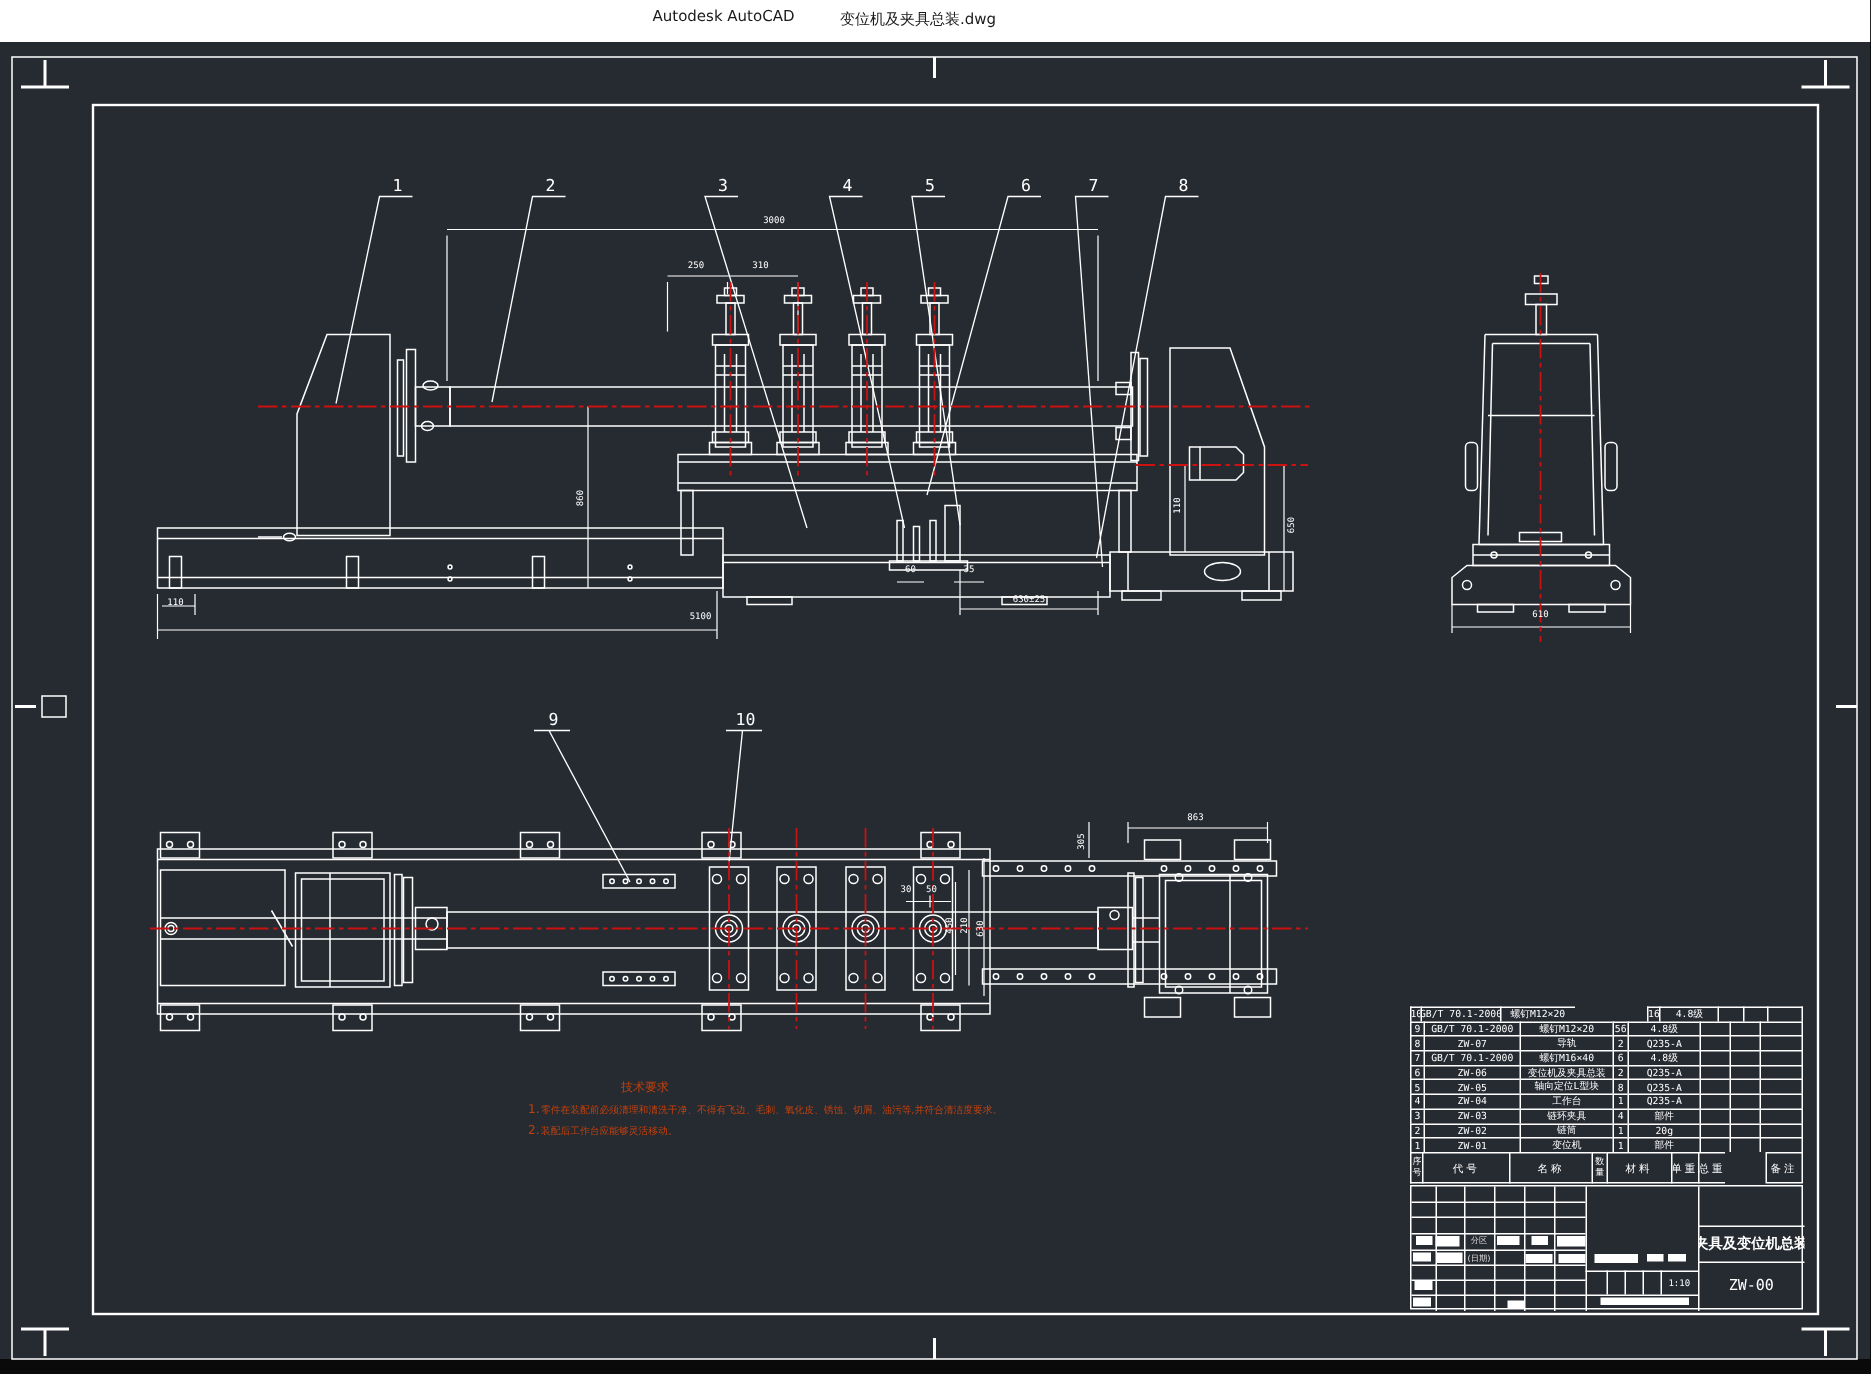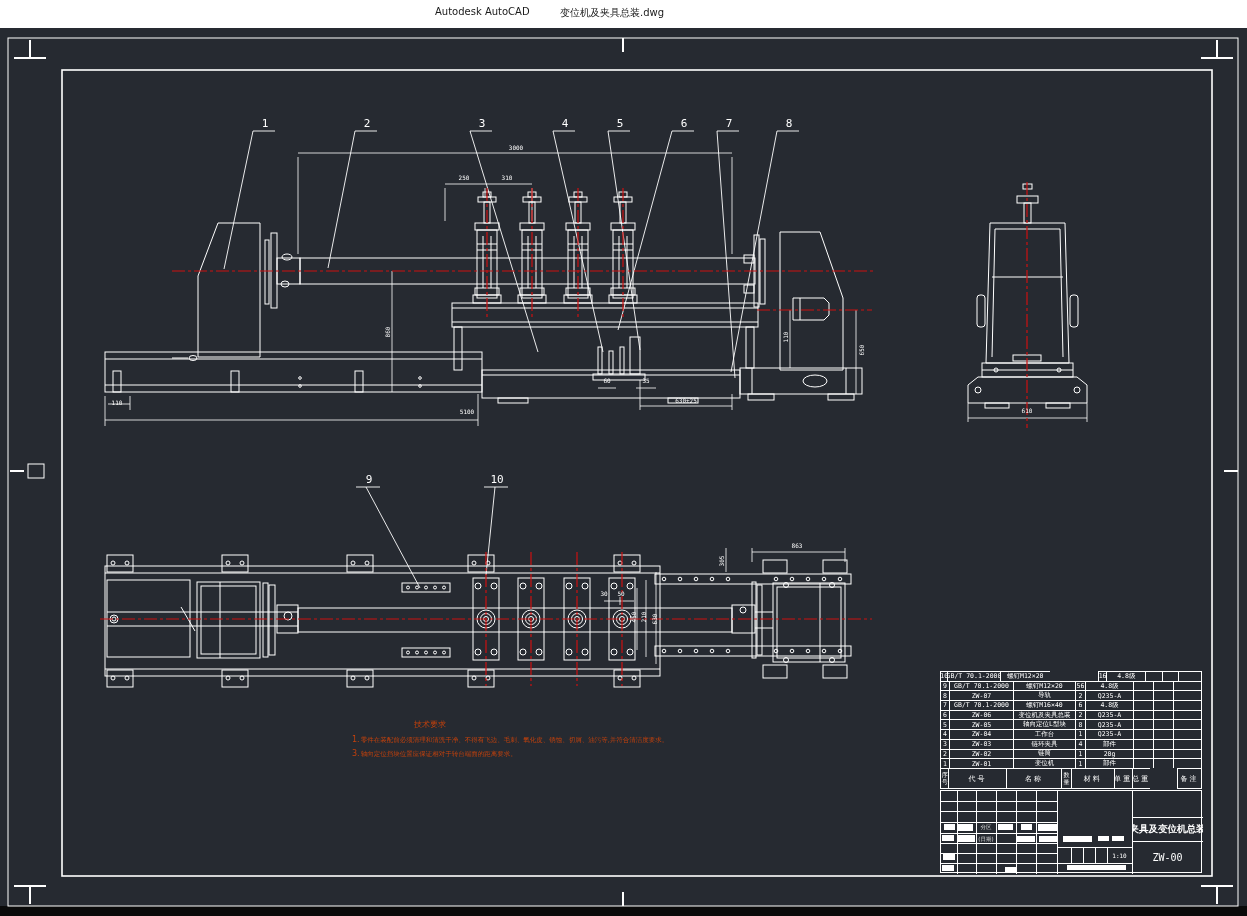--- a/index.html
+++ b/index.html
@@ -330,21 +330,21 @@
       <div class="lbl" style="left: 643px; top: 617px; transform: translate(-50%, -50%) rotate(-90deg);">210</div>
       <div class="lbl" style="left: 654px; top: 619px; transform: translate(-50%, -50%) rotate(-90deg);">630</div>
       <div class="lbl" style="left: 604px; top: 593px;">30</div>
       <div class="lbl" style="left: 621px; top: 593px;">50</div>
     </div>
 
   <div class="notes">
     <div class="nt">技术要求</div>
     <div id="notes-items">
         <div class="ni"><b>1.</b>零件在装配前必须清理和清洗干净、不得有飞边、毛刺、氧化皮、锈蚀、切屑、油污等,并符合清洁度要求。</div>
-        <div class="ni"><b>3.</b>轴向定位挡块位置应保证相对于转台端面的距离要求。</div>
+        <div class="ni"><b>2.</b>装配后工作台应能够灵活移动。</div>
       </div>
   </div>
 
   <div class="bom" id="bom">
       <div class="r">
         <div class="c" style="width: 9px;">10</div>
         <div class="c" style="width: 64px;">GB/T 70.1-2000</div>
         <div class="c" style="width: 62px;">螺钉M12×20</div>
         <div class="c" style="width: 10px; margin-left: 48px;">16</div>
         <div class="c" style="width: 48px;">4.8级</div>

